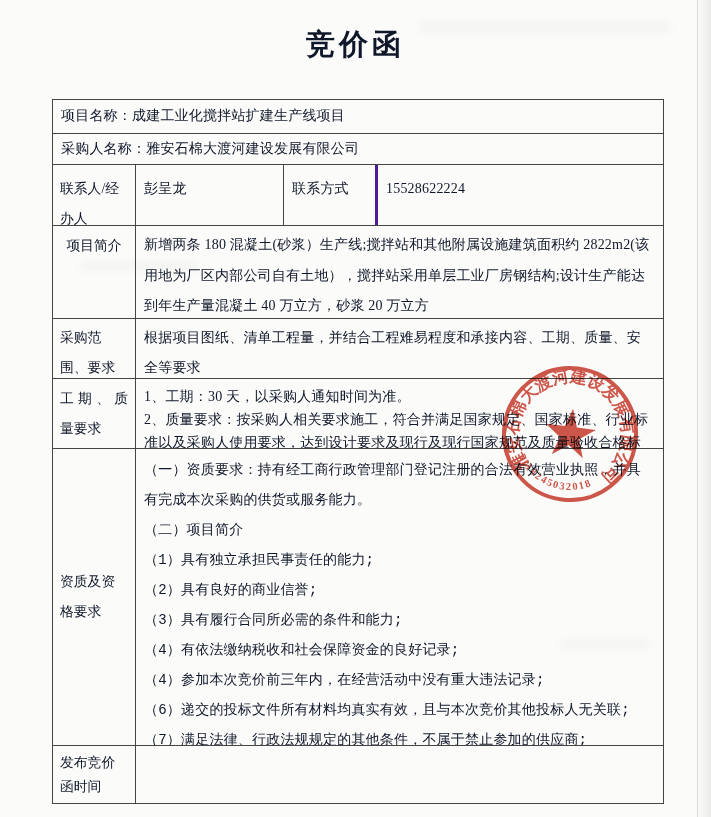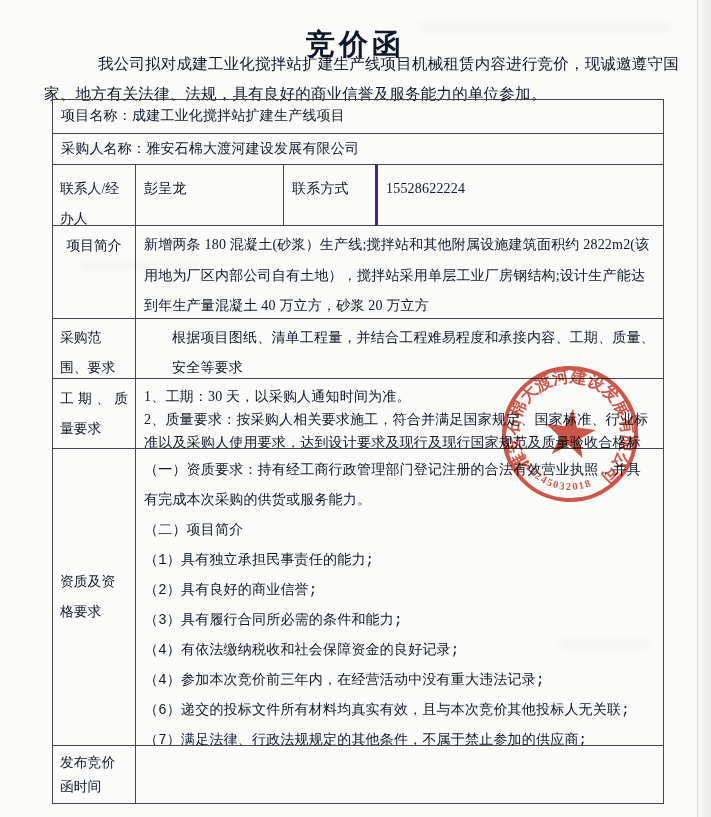--- a/index.html
+++ b/index.html
@@ -48,21 +48,21 @@
   .single{flex:1;}
 
   .r1{height:33px;} .r1 .cell{line-height:31px;}
   .r2{height:31px;} .r2 .cell{line-height:29px;}
   .r3{height:61px;} .r3 .cell{padding-top:9px;line-height:30px;}
   .c-name{flex:0 0 148px;width:148px;border-right:1px solid #454545;}
   .c-mlabel{flex:0 0 94px;width:94px;border-right:3px solid #4c1d95;}
   .r4{height:93px;} .r4 .lbl{padding-top:5px;line-height:30px;text-align:center;}
   .r4 .val{padding-top:4px;line-height:30.5px;}
   .r5{height:60px;} .r5 .lbl{padding-top:4px;line-height:30px;}
-  .r5 .val{padding-top:4px;line-height:30px;margin-left:28px;}
+  .r5 .val{padding-top:4px;line-height:30px;}
   .r6{height:70px;}
   .r6 .lbl{display:flex;flex-direction:column;justify-content:center;line-height:30px;text-align:justify;}
   .r6 .val{padding-top:6px;line-height:23.2px;}
   .r6 .val p{margin:0;}
   .r7{height:297px;}
   .r7 .lbl{display:flex;flex-direction:column;justify-content:center;line-height:30px;}
   .r7 .val{padding-top:6px;}
   .r7 .val p{margin:0;line-height:30px;font-family:Liberation Mono, monospace;}
   .r8{height:58px;}
   .r8 .lbl{padding-top:5px;line-height:24px;}
@@ -78,21 +78,20 @@
 <body>
 
 <div class="page">
 
   <div class="smudge s1"></div>
   <div class="smudge s2"></div>
   <div class="smudge s3"></div>
 
   <h1 class="title">竞价函</h1>
 
-  <p class="intro">我公司拟对成建工业化搅拌站扩建生产线项目机械租赁内容进行竞价，现诚邀遵守国家、地方有关法律、法规，具有良好的商业信誉及服务能力的单位参加。</p>
 
   <div class="tbl">
 
     <div class="row r1">
       <div class="cell single">
         <span>项目名称：</span><span>成建工业化搅拌站扩建生产线项目</span>
       </div>
     </div>
 
     <div class="row r2">

